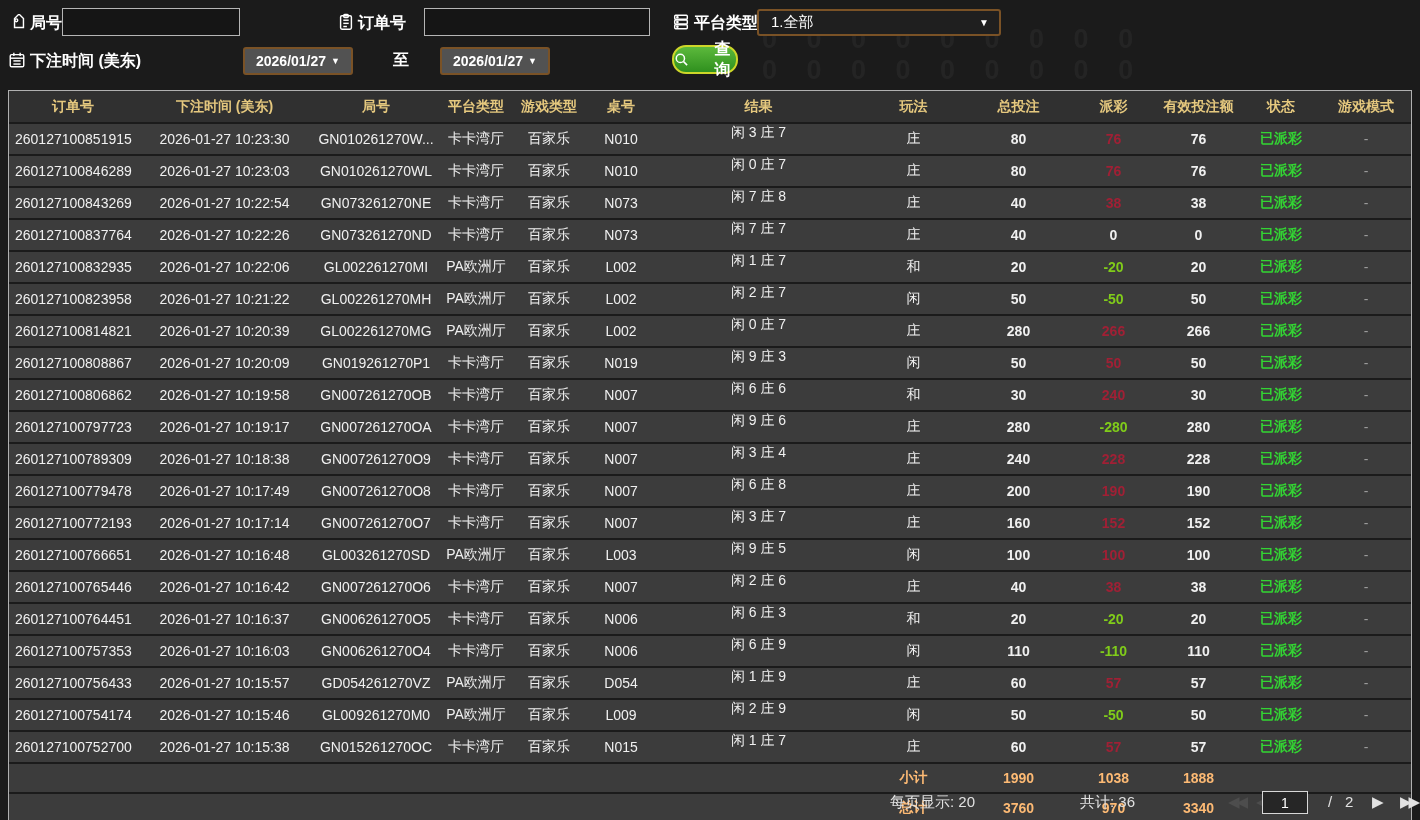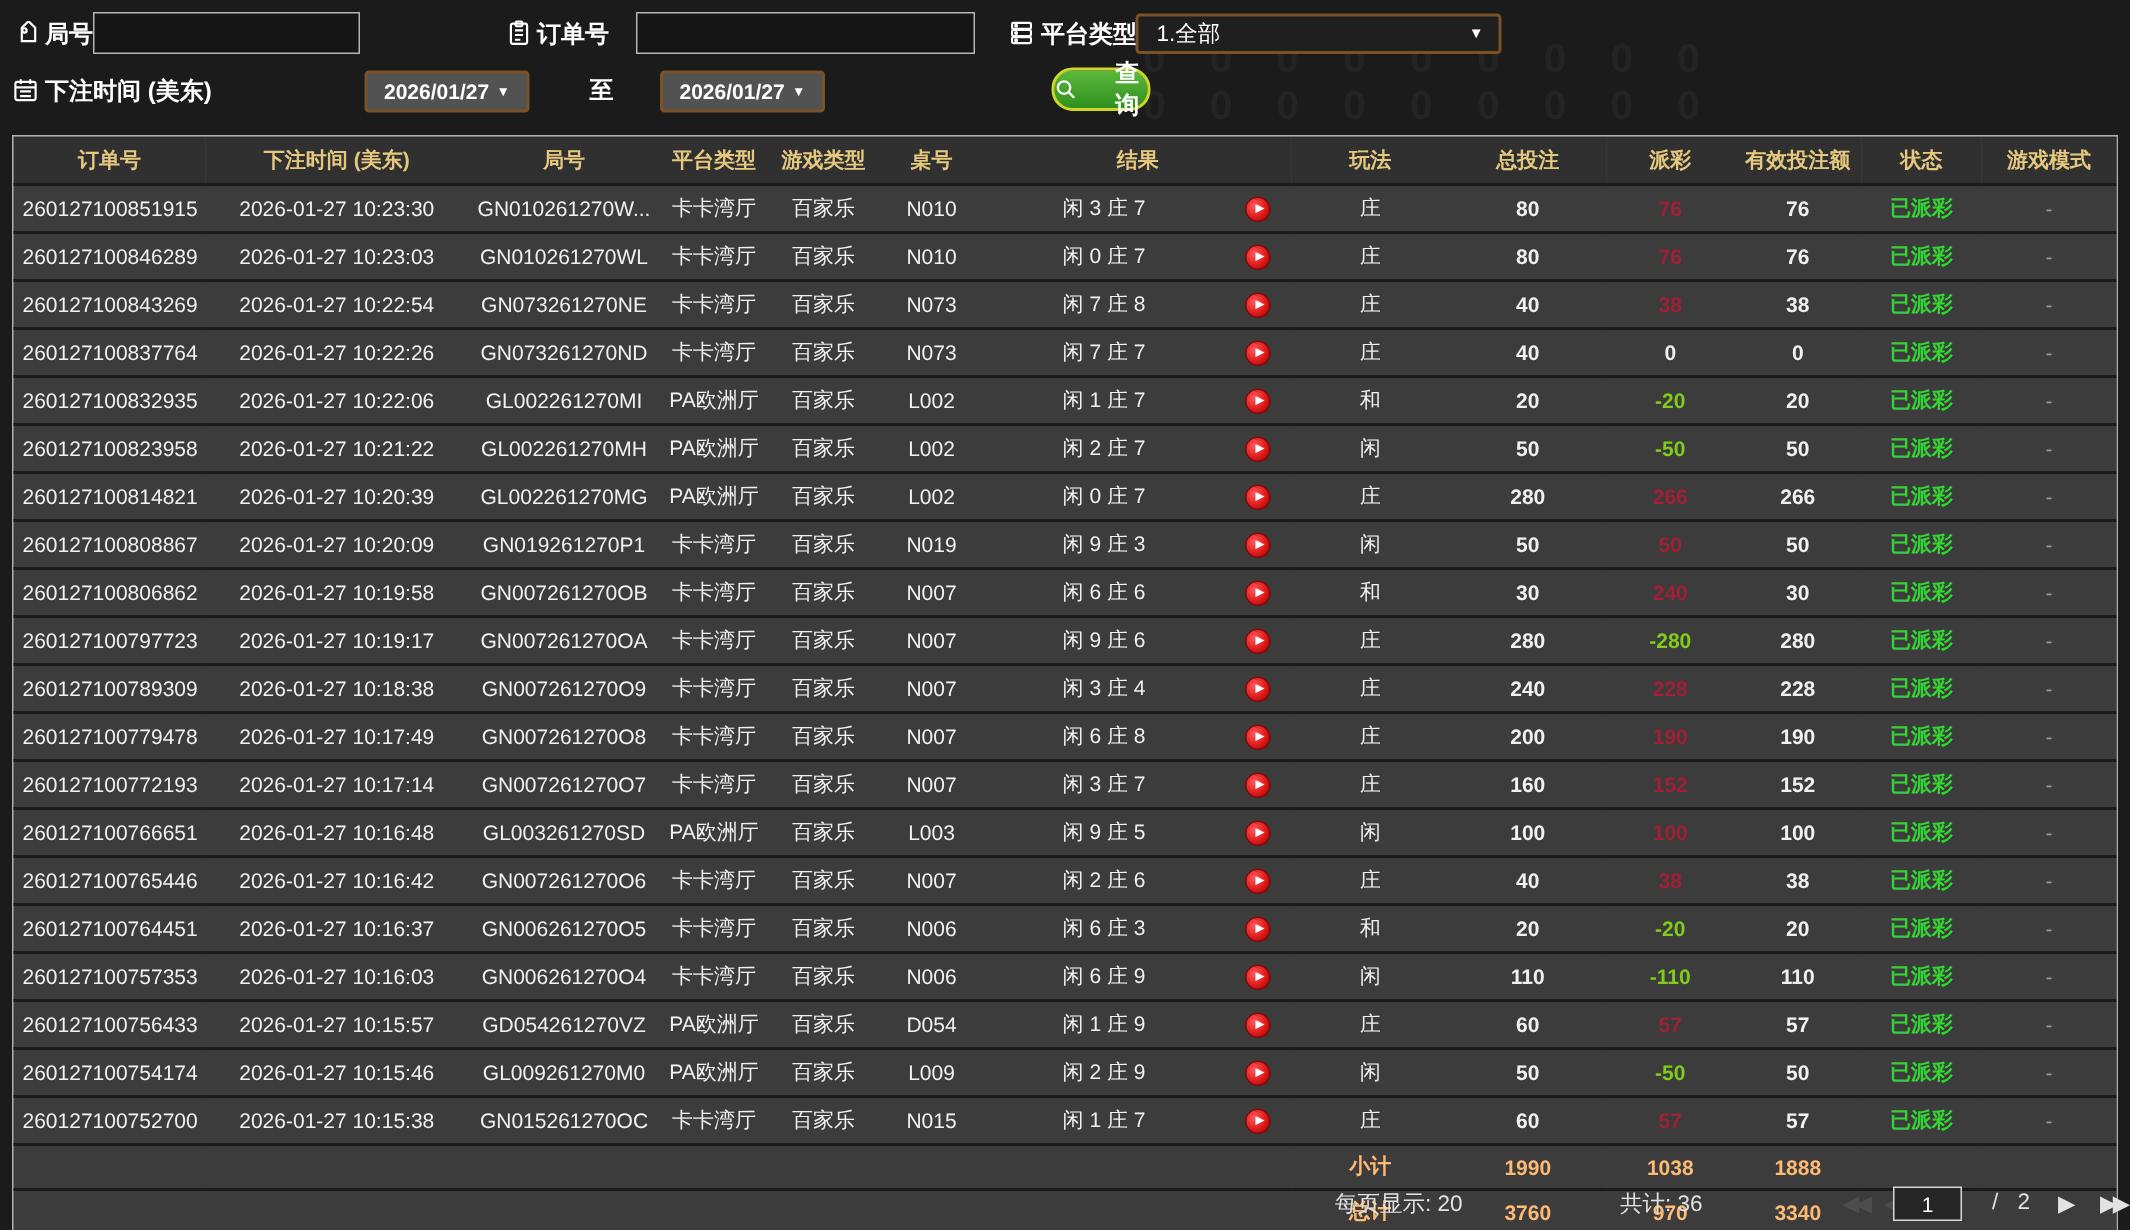--- a/index.html
+++ b/index.html
@@ -24,39 +24,39 @@
         color:#fff; font-size:15px; display:flex; align-items:center; padding-left:10px;
         cursor:pointer; }
   .dd::after { content:'▼'; font-size:10px; color:#fff; position:absolute; right:10px; }
   .datebtn { position:absolute; background:#525252; border:2px solid #7a5226; border-radius:3px;
              color:#fff; font-weight:bold; font-size:14px; display:flex; align-items:center;
              justify-content:center; cursor:pointer; }
   .datebtn::after { content:'▼'; font-size:9px; margin-left:5px; }
   .searchbtn { position:absolute; left:672px; top:45px; width:66px; height:29px;
                background:linear-gradient(#5cb93c,#2f901e); border:2px solid #cdd629;
                border-radius:14px; color:#fff; font-weight:bold; font-size:16px;
-               display:flex; align-items:center; justify-content:center; gap:20px; cursor:pointer;margin-left:29px; }
+               display:flex; align-items:center; justify-content:center; gap:20px; cursor:pointer; }
   .searchbtn svg { width:15px; height:15px; stroke:#fff; fill:none; stroke-width:2; }
 
   
   .table-wrap { position:absolute; left:8px; top:90px; width:1404px; z-index:1;
                 border:1px solid #b0b0b0; background:#3c3c3c; }
   table { table-layout:fixed; width:1402px; border-collapse:collapse; }
   th { height:32px; background:#303030; color:#e5c87e; font-size:14px; font-weight:bold;
        white-space:nowrap; overflow:hidden; border-bottom:2px solid #1b1b1b; }
   td { height:30px; background:#3c3c3c; color:#f0f0f0; font-size:14px; text-align:center;
        white-space:nowrap; overflow:hidden; border-bottom:2px solid #1b1b1b; padding:0; }
   td.c-order { text-align:left; padding-left:6px; }
   td.c-num   { font-weight:bold; }
   td.c-mode  { color:#9a9a9a; }
   .pay-pos  { color:#a02035; }
   .pay-neg  { color:#80cc1a;text-align:center; }
   .pay-zero { color:#f0f0f0; }
   .st-paid  { color:#33d433; font-weight:bold;margin-top:32px; }
-  .c-result { display:flex; align-items:center; height:30px; }
+  .c-result { display:flex; align-items:center; height:30px;flex-direction:column; }
   .result-text { flex:0 0 160px; text-align:center; }
   .play-btn { width:17px; height:17px; border-radius:50%; margin-left:14px; border:1px solid #7e0a0a;
               background:radial-gradient(circle at 35% 35%, #ff5a5a, #d40c0c 70%);
               display:flex; align-items:center; justify-content:center; cursor:pointer; padding:0; }
   .play-btn::after { content:''; display:block; margin-left:2px;
                      border-left:6px solid #fff; border-top:3.5px solid transparent;
                      border-bottom:3.5px solid transparent; }
   tfoot td { font-weight:bold; color:#fdba74;margin-top:24px; }
 
   

